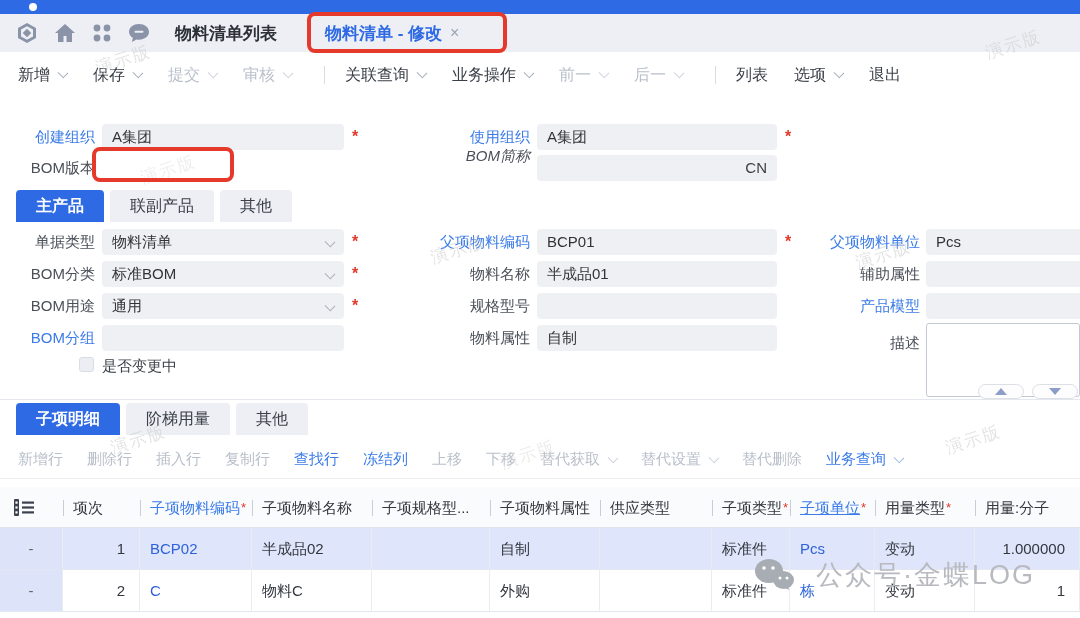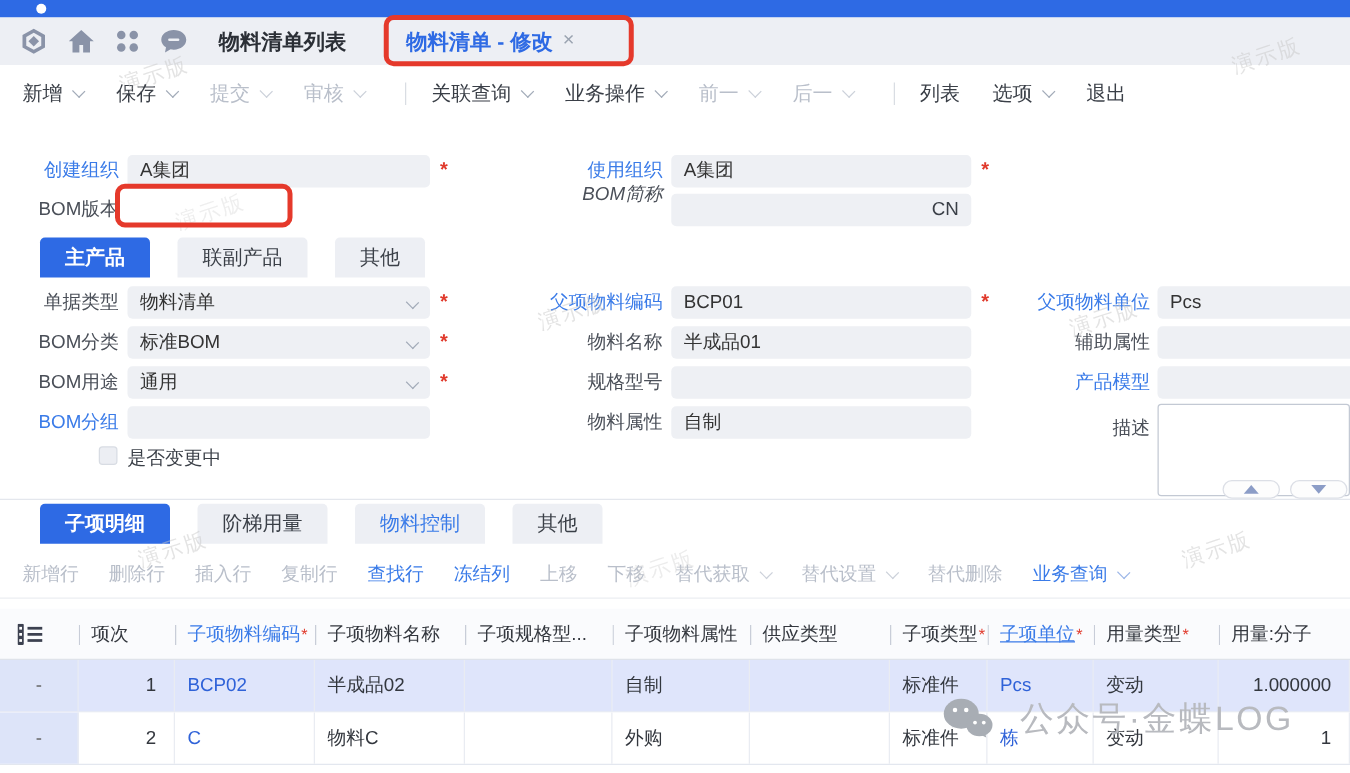--- a/index.html
+++ b/index.html
@@ -38,21 +38,21 @@
   .flabel.link { color:#3a7be8; }
   .fld { position:absolute; height:26px; background:#eef0f4; border-radius:4px; font-size:15px; color:#333; line-height:26px; padding:0 10px; white-space:nowrap; overflow:hidden; }
   .fld .fcaret { position:absolute; right:10px; top:9px; width:8px; height:8px; border-right:1.6px solid #a2abb8; border-bottom:1.6px solid #a2abb8; transform:rotate(45deg) scaleY(.9); }
   .fld .suffix { position:absolute; right:10px; top:0; color:#3a3f47; }
   .req { position:absolute; color:#e0392b; font-size:16px; font-weight:bold; line-height:26px; }
   .textarea { position:absolute; background:#fff; border:1px solid #c3c9d4; border-radius:3px; }
   .checkbox { position:absolute; width:15px; height:15px; background:#eceef3; border:1px solid #d8dce3; border-radius:3px; }
   .cblabel { position:absolute; font-size:15px; color:#3a3f47; }
 
   
-  .stab-row { position:absolute; display:flex; gap:22px;margin-left:16px; }
+  .stab-row { position:absolute; display:flex; gap:6px; }
   .stab { height:32px; padding:0 20px; background:#edeff4; border-radius:4px 4px 0 0; font-size:16px; color:#3a3f47; display:flex; align-items:center; cursor:pointer; white-space:nowrap; }
   .stab.active { background:#2e6ae4; color:#fff; font-weight:bold; }
   .stab.bluetext { color:#3a7be8; }
 
   .hline { position:absolute; left:0; width:1080px; height:1px; background:#e4e7ed; }
 
   
   .pill { position:absolute; width:46px; height:15px; background:#fdfdfd; border:1px solid #dcdfe6; border-radius:8px; display:flex; align-items:center; justify-content:center; cursor:pointer; }
   .tri-up { width:0; height:0; border-left:6px solid transparent; border-right:6px solid transparent; border-bottom:7px solid #8c9dc7; }
   .tri-down { width:0; height:0; border-left:6px solid transparent; border-right:6px solid transparent; border-top:7px solid #8c9dc7; }
@@ -255,23 +255,20 @@
       <span class="tri-down"></span>
     </div>
 
   <div class="stab-row" style="left:16px;top:403px;">
     <div class="stab active">
         <span>子项明细</span>
       </div>
     <div class="stab">
         <span>阶梯用量</span>
       </div>
-    <div class="stab bluetext">
-        <span>物料控制</span>
-      </div>
     <div class="stab">
         <span>其他</span>
       </div>
   </div>
 
   <div class="abs gridbar">
     <div class="gb-item">
         <span>新增行</span>
       </div>
     <div class="gb-item">

